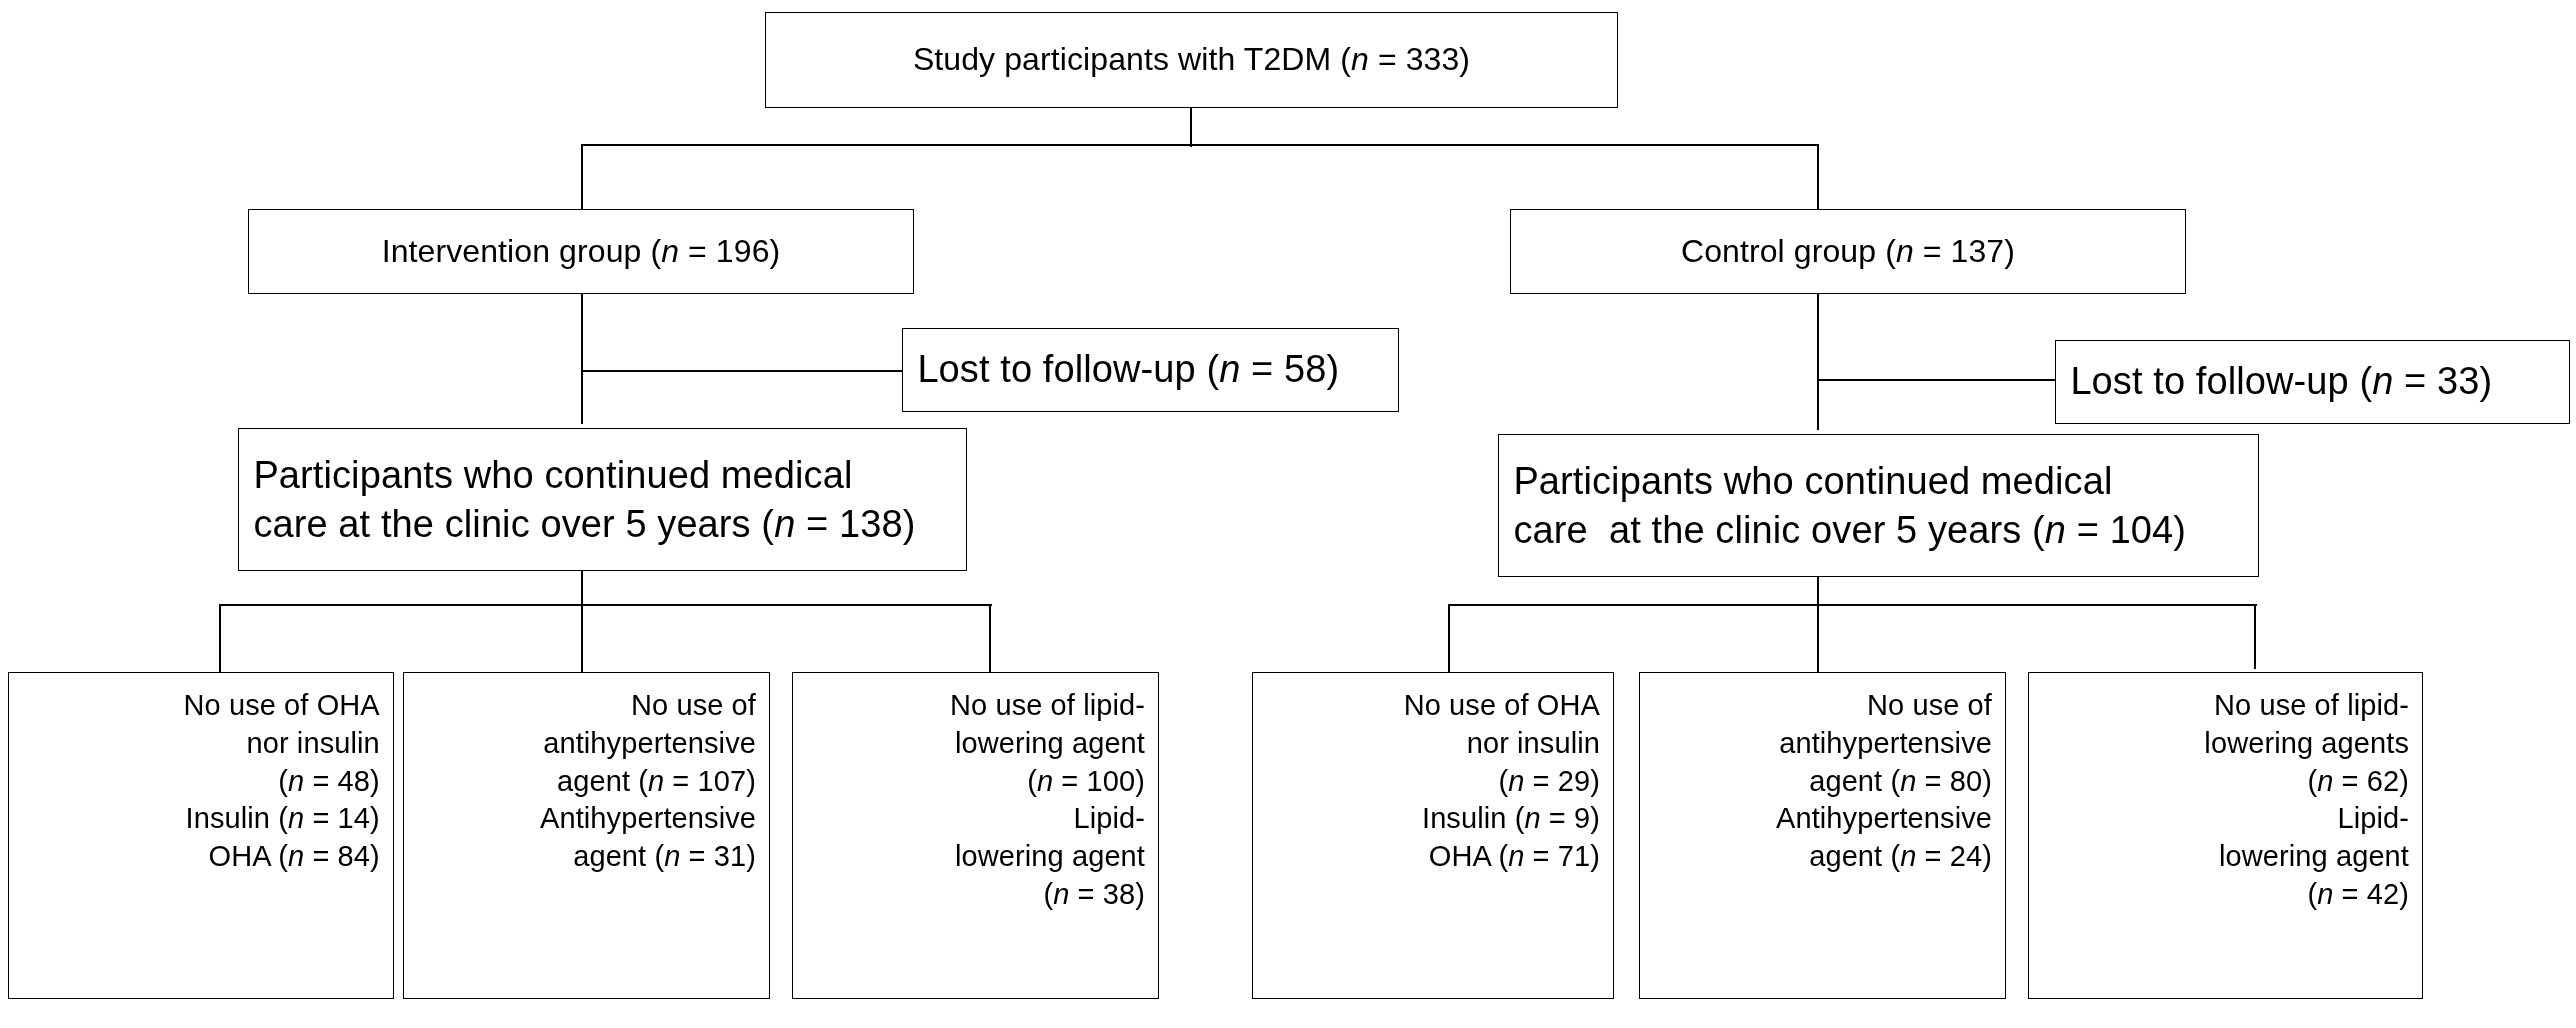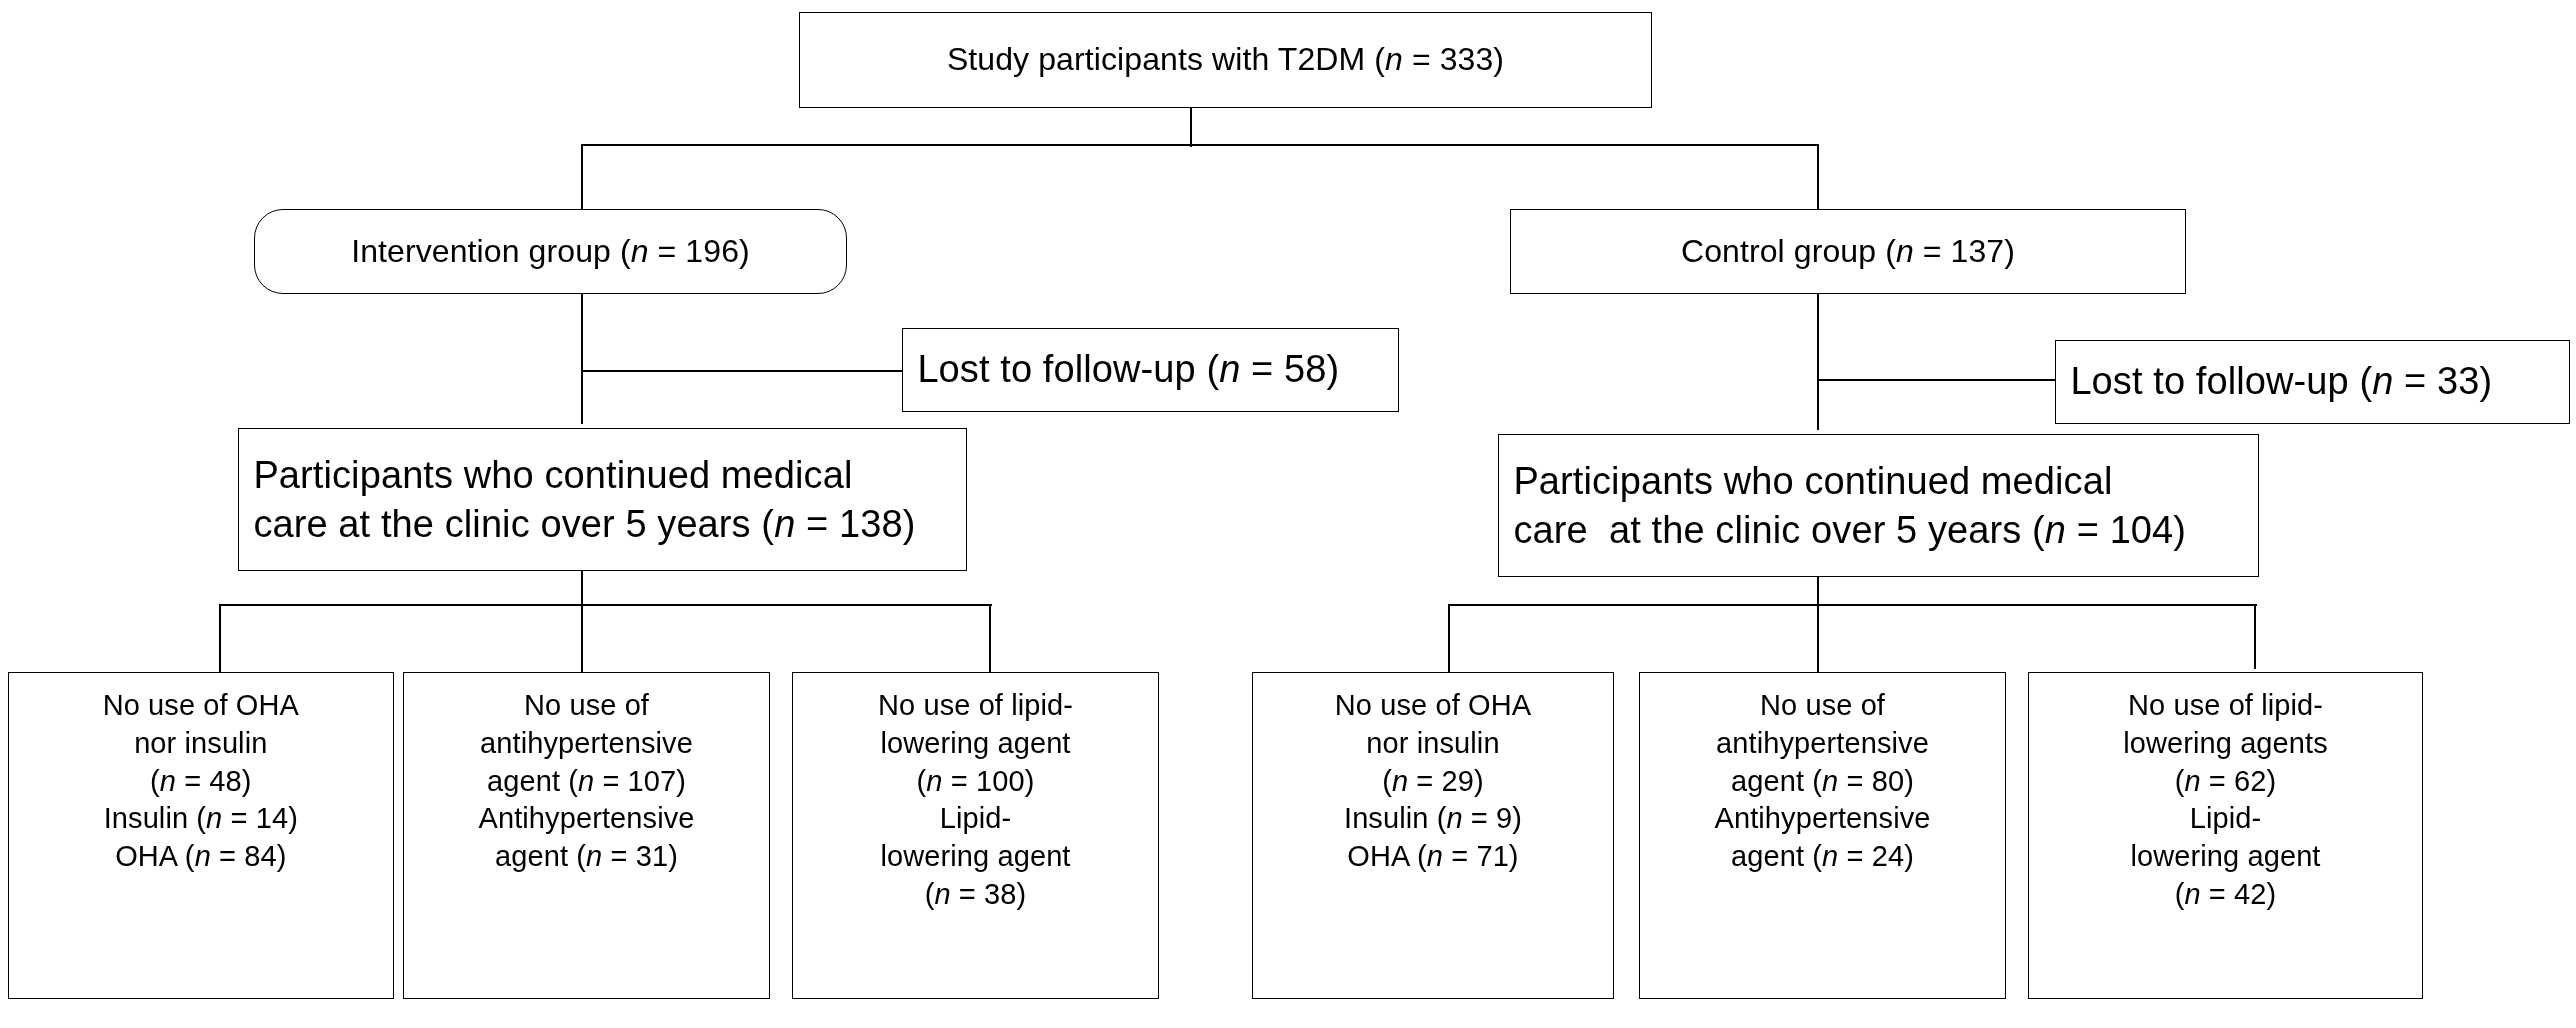--- a/index.html
+++ b/index.html
@@ -35,21 +35,21 @@
     line-height: 1.30;
     letter-spacing: 0.1px;
   }
   .center .txt {
     text-align: center;
     top: 50%;
     transform: translateY(-50%);
     padding: 0 8.4px;
   }
   .left .txt {
-    text-align: center;
+    text-align: right;
     top: 14.4px;
     padding: 0 13px;
   }
   .leftmid .txt {
     text-align: left;
     top: 50%;
     transform: translateY(-50%);
     padding: 0 14.4px;
   }
   .f54 { font-size: 32px; }
@@ -97,25 +97,25 @@
   <div class="vline" style="left:219px; top:604px; height:70px;"></div>
   <div class="vline" style="left:581px; top:604px; height:70px;"></div>
   <div class="vline" style="left:989px; top:604px; height:70px;"></div>
 
   <div class="vline" style="left:1817px; top:576px; height:29px;"></div>
   <div class="hline" style="left:1449px; top:604px; width:808px;"></div>
   <div class="vline" style="left:1448px; top:604px; height:70px;"></div>
   <div class="vline" style="left:1817px; top:604px; height:70px;"></div>
   <div class="vline" style="left:2254px; top:604px; height:65px;"></div>
 
-  <div class="node center" style="left:765px; top:12px; width:853px; height:96px;margin-left:34px;">
+  <div class="node center" style="left:765px; top:12px; width:853px; height:96px;">
     <div class="txt f54">Study participants with T2DM (<em class="n">n</em> = 333)</div>
   </div>
 
-  <div class="node center" style="left:254px; top:209px; width:593px; height:85px;border-radius:29px;">
+  <div class="node center" style="left:248px; top:209px; width:666px; height:85px;">
     <div class="txt f54">Intervention group (<em class="n">n</em> = 196)</div>
   </div>
 
   <div class="node center" style="left:1510px; top:209px; width:676px; height:85px;">
     <div class="txt f54">Control group (<em class="n">n</em> = 137)</div>
   </div>
 
   <div class="node leftmid" style="left:902px; top:328px; width:497px; height:84px;">
     <div class="txt f50">Lost to follow-up (<em class="n">n</em> = 58)</div>
   </div>

